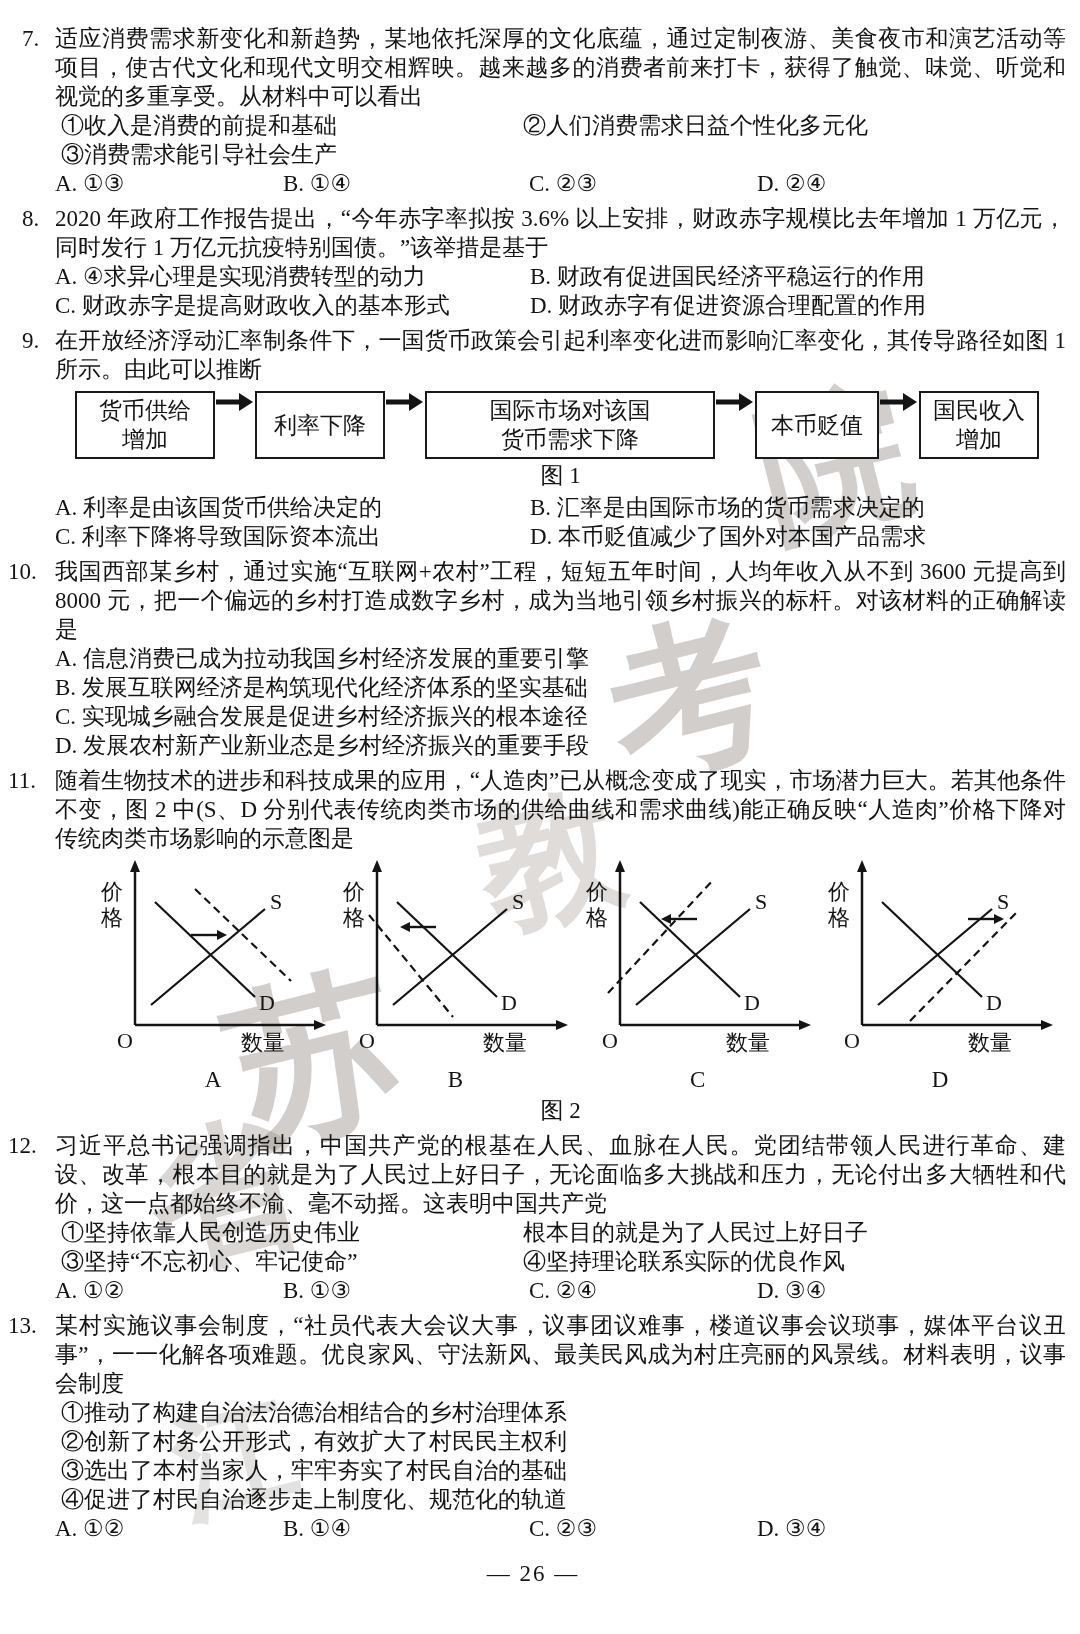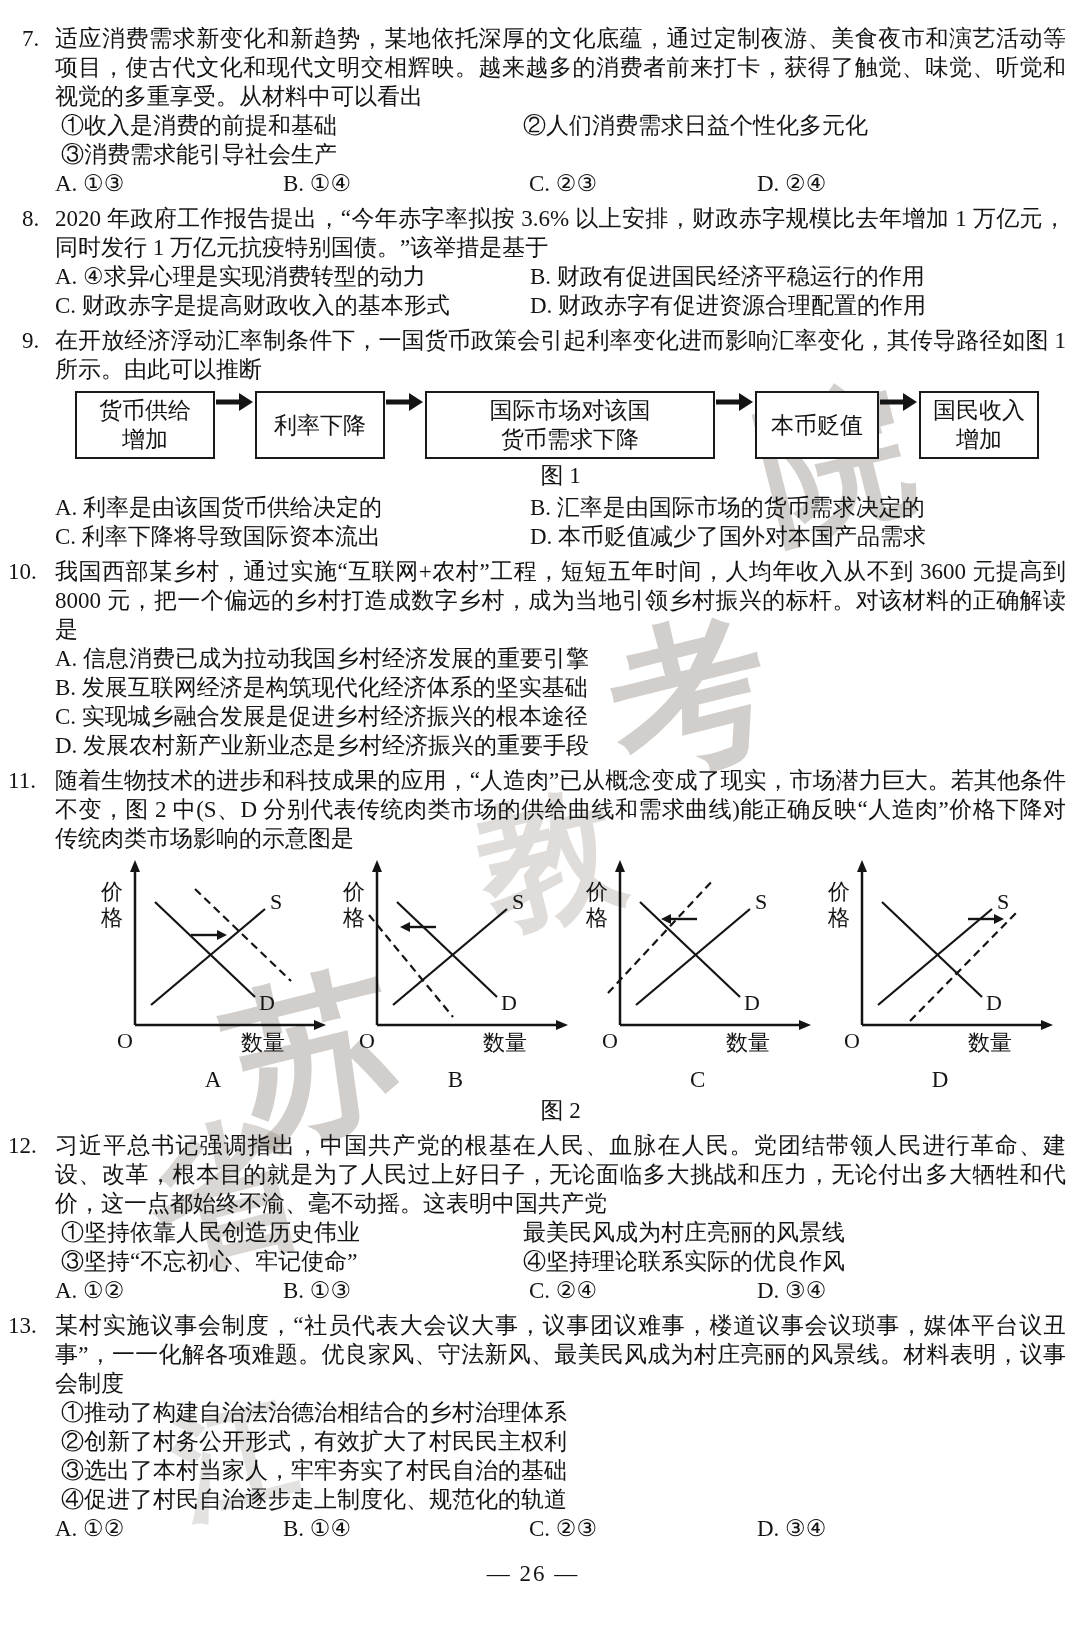--- a/index.html
+++ b/index.html
@@ -211,21 +211,21 @@
           </svg><div class="plab">D</div></div>
       </div>
     <div class="figcap">图 2</div>
   </div>
 
   <div class="q twodigit">
     <span class="qnum">12.</span>
     <div class="stem">习近平总书记强调指出，中国共产党的根基在人民、血脉在人民。党团结带领人民进行革命、建设、改革，根本目的就是为了人民过上好日子，无论面临多大挑战和压力，无论付出多大牺牲和代价，这一点都始终不渝、毫不动摇。这表明中国共产党</div>
     <div class="pairs">
       <span>①坚持依靠人民创造历史伟业</span>
-      <span>最美民风成为村庄亮丽的风景线</span>
+      <span>根本目的就是为了人民过上好日子</span>
       <span>③坚持“不忘初心、牢记使命”</span>
       <span>④坚持理论联系实际的优良作风</span>
     </div>
     <div class="choices4">
       <span>A. ①②</span>
       <span>B. ①③</span>
       <span>C. ②④</span>
       <span>D. ③④</span>
     </div>
   </div>

